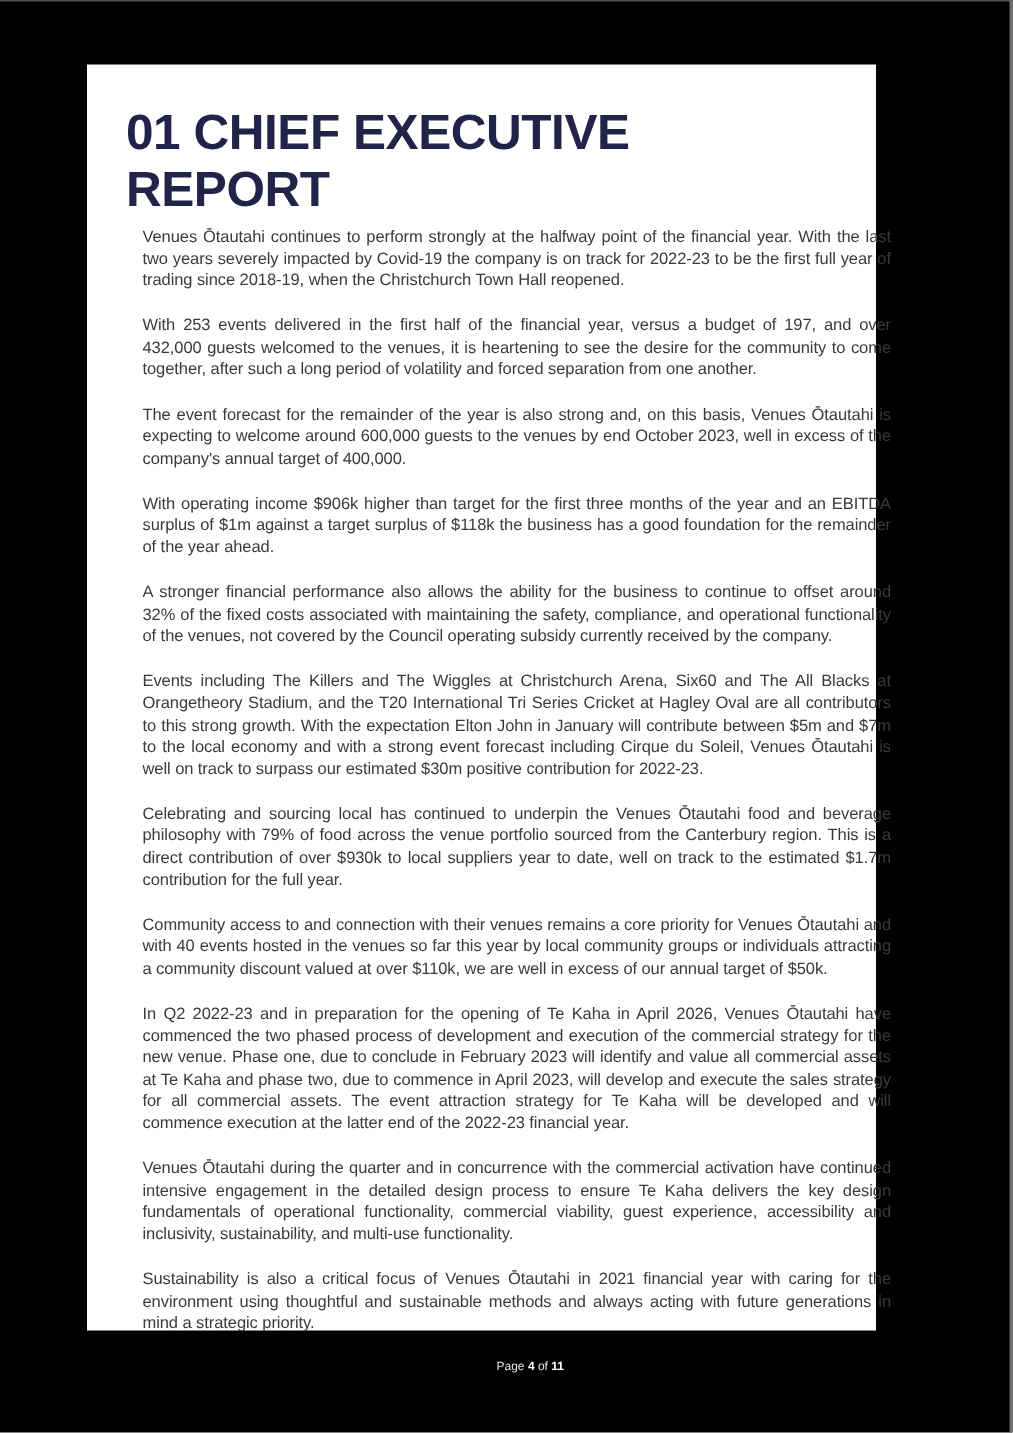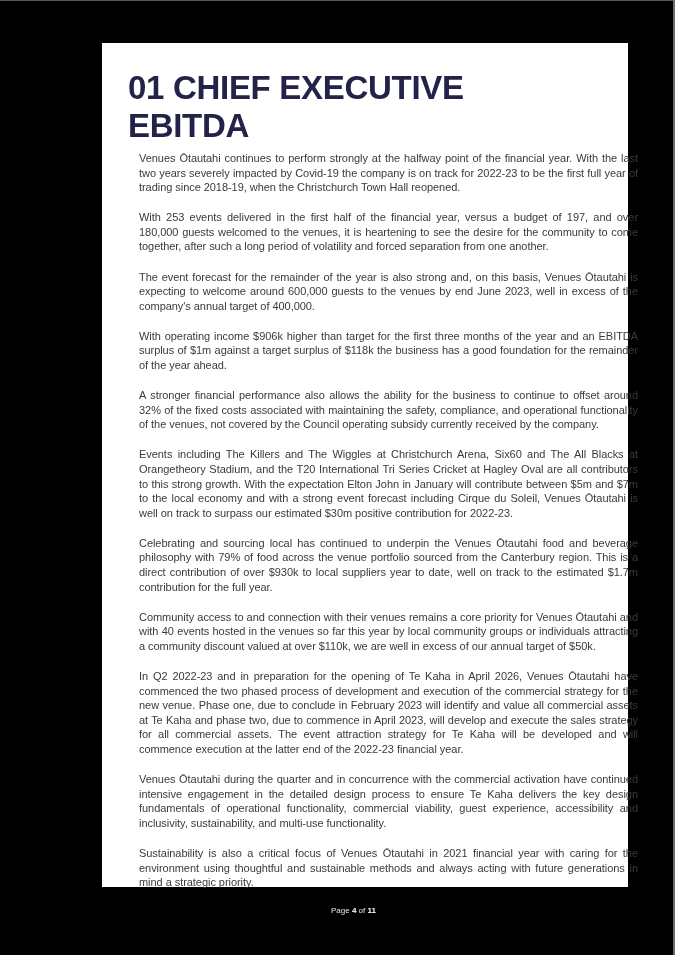--- a/index.html
+++ b/index.html
@@ -3,21 +3,21 @@
 <meta charset="utf-8">
 <style>
   html, body { margin:0; padding:0; }
   body {
     width:675px; height:955px; background:#000; position:relative; overflow:hidden;
     font-family:"Liberation Sans", sans-serif;
   }
   .right-edge { position:absolute; top:0; right:0; width:2px; height:955px; background:#6b6b6b; }
   .top-edge { position:absolute; top:0; left:0; width:675px; height:1px; background:#555; }
   .page {
-    position:absolute; left:58px; top:43px; width:526px; height:844px; background:#fff;margin-left:44px;
+    position:absolute; left:58px; top:43px; width:526px; height:844px; background:#fff;
   }
   .title {
     position:absolute; left:26px; top:26px; margin:0;
     font-family:"Liberation Sans", sans-serif; font-weight:bold;
     font-size:33px; line-height:38px; color:#23234a; letter-spacing:-0.3px;
   }
   .body-text {
     position:absolute; left:37px; top:108px; width:499px;
   }
   .para {
@@ -33,27 +33,27 @@
 </style>
 </head>
 <body>
 
 <div class="top-edge"></div>
 <div class="right-edge"></div>
 
 <div class="page">
   <h1 class="title">
     <span>01 CHIEF EXECUTIVE</span><br>
-    <span>EBITDA</span>
+    <span>REPORT</span>
   </h1>
 
   <div class="body-text">
     <p class="para">Venues Ōtautahi continues to perform strongly at the halfway point of the financial year. With the last two years severely impacted by Covid-19 the company is on track for 2022-23 to be the first full year of trading since 2018-19, when the Christchurch Town Hall reopened.</p>
-    <p class="para">With 253 events delivered in the first half of the financial year, versus a budget of 197, and over 180,000 guests welcomed to the venues, it is heartening to see the desire for the community to come together, after such a long period of volatility and forced separation from one another.</p>
-    <p class="para">The event forecast for the remainder of the year is also strong and, on this basis, Venues Ōtautahi is expecting to welcome around 600,000 guests to the venues by end June 2023, well in excess of the company's annual target of 400,000.</p>
+    <p class="para">With 253 events delivered in the first half of the financial year, versus a budget of 197, and over 432,000 guests welcomed to the venues, it is heartening to see the desire for the community to come together, after such a long period of volatility and forced separation from one another.</p>
+    <p class="para">The event forecast for the remainder of the year is also strong and, on this basis, Venues Ōtautahi is expecting to welcome around 600,000 guests to the venues by end October 2023, well in excess of the company's annual target of 400,000.</p>
     <p class="para">With operating income $906k higher than target for the first three months of the year and an EBITDA surplus of $1m against a target surplus of $118k the business has a good foundation for the remainder of the year ahead.</p>
     <p class="para">A stronger financial performance also allows the ability for the business to continue to offset around 32% of the fixed costs associated with maintaining the safety, compliance, and operational functionality of the venues, not covered by the Council operating subsidy currently received by the company.</p>
     <p class="para">Events including The Killers and The Wiggles at Christchurch Arena, Six60 and The All Blacks at Orangetheory Stadium, and the T20 International Tri Series Cricket at Hagley Oval are all contributors to this strong growth. With the expectation Elton John in January will contribute between $5m and $7m to the local economy and with a strong event forecast including Cirque du Soleil, Venues Ōtautahi is well on track to surpass our estimated $30m positive contribution for 2022-23.</p>
     <p class="para">Celebrating and sourcing local has continued to underpin the Venues Ōtautahi food and beverage philosophy with 79% of food across the venue portfolio sourced from the Canterbury region. This is a direct contribution of over $930k to local suppliers year to date, well on track to the estimated $1.7m contribution for the full year.</p>
     <p class="para">Community access to and connection with their venues remains a core priority for Venues Ōtautahi and with 40 events hosted in the venues so far this year by local community groups or individuals attracting a community discount valued at over $110k, we are well in excess of our annual target of $50k.</p>
     <p class="para">In Q2 2022-23 and in preparation for the opening of Te Kaha in April 2026, Venues Ōtautahi have commenced the two phased process of development and execution of the commercial strategy for the new venue. Phase one, due to conclude in February 2023 will identify and value all commercial assets at Te Kaha and phase two, due to commence in April 2023, will develop and execute the sales strategy for all commercial assets. The event attraction strategy for Te Kaha will be developed and will commence execution at the latter end of the 2022-23 financial year.</p>
     <p class="para">Venues Ōtautahi during the quarter and in concurrence with the commercial activation have continued intensive engagement in the detailed design process to ensure Te Kaha delivers the key design fundamentals of operational functionality, commercial viability, guest experience, accessibility and inclusivity, sustainability, and multi-use functionality.</p>
     <p class="para">Sustainability is also a critical focus of Venues Ōtautahi in 2021 financial year with caring for the environment using thoughtful and sustainable methods and always acting with future generations in mind a strategic priority.</p>
   </div>
 </div>

